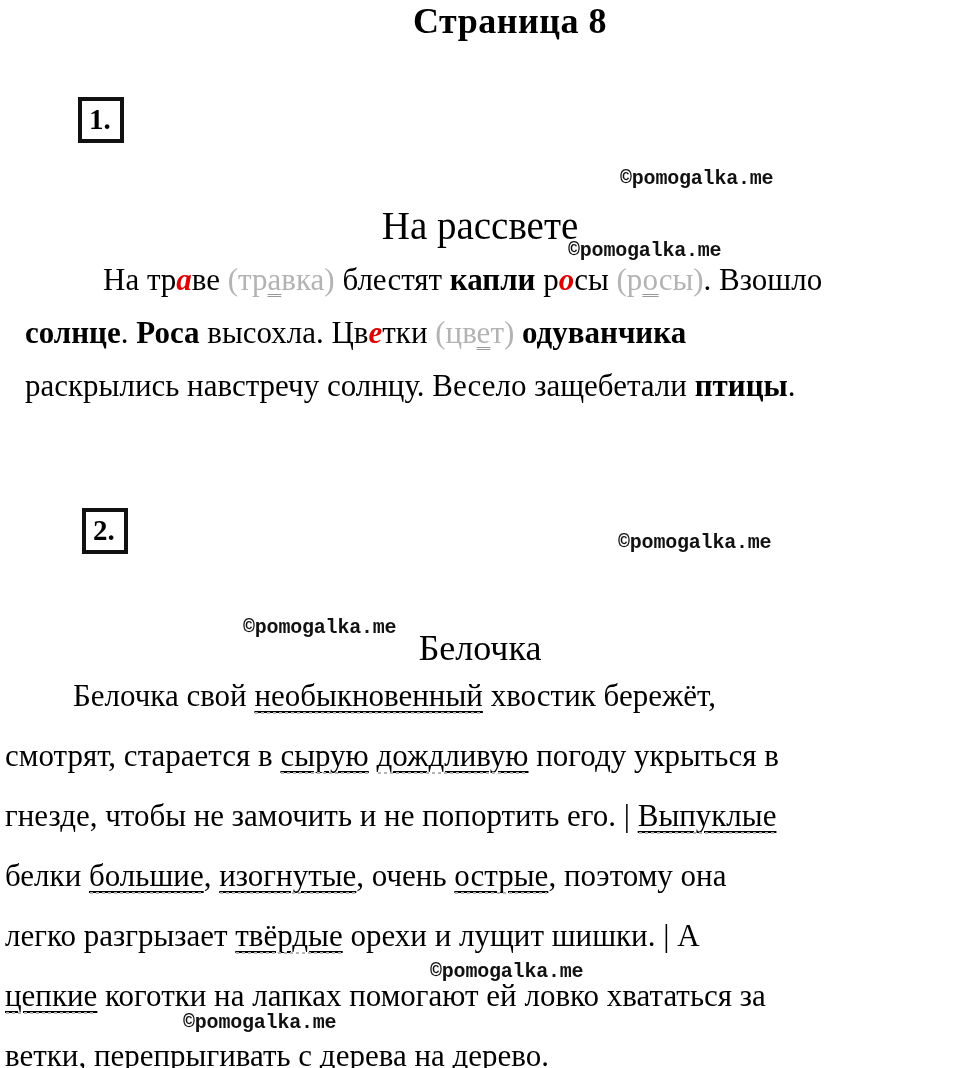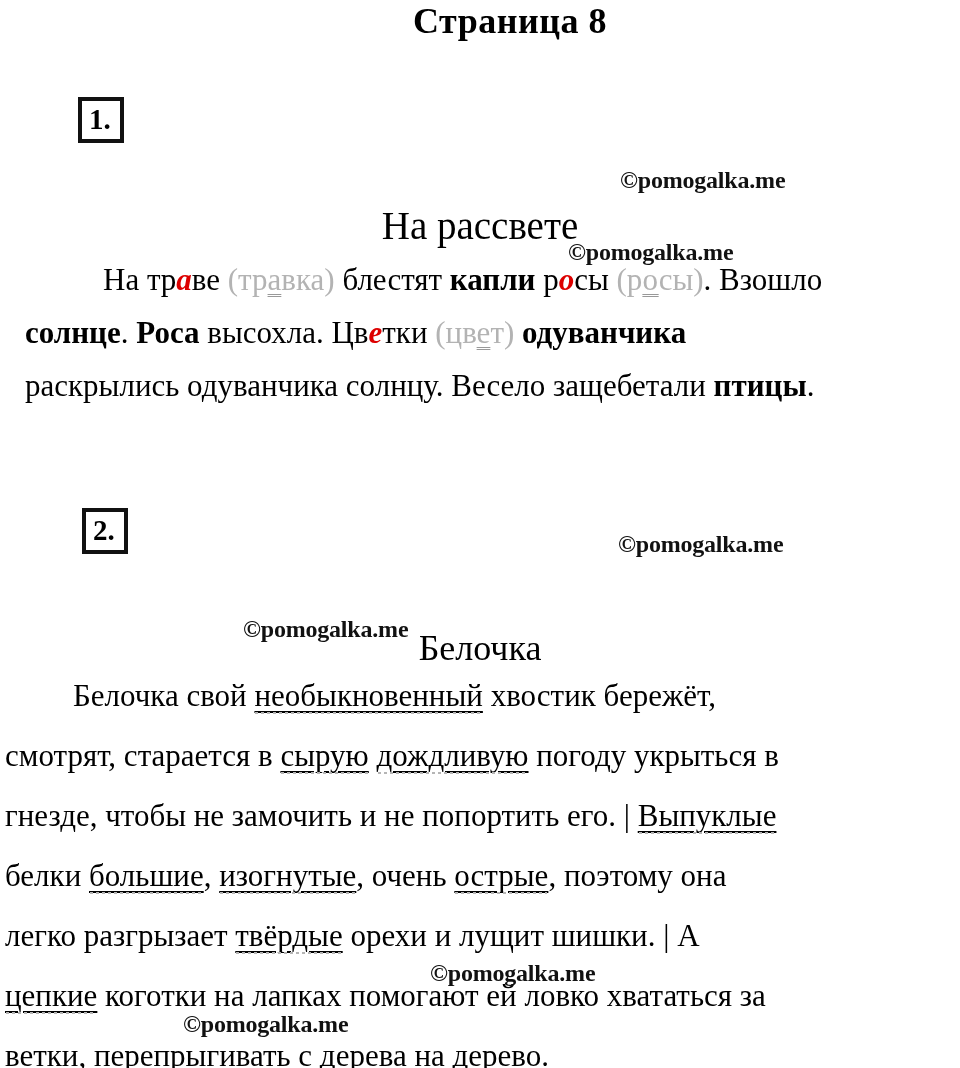--- a/index.html
+++ b/index.html
@@ -11,22 +11,22 @@
   .page-title{
     left:0;top:0;width:960px;text-align:center;
     font-size:36px;font-weight:bold;letter-spacing:0.5px;margin-left:30px;
   }
   .num-box{
     border:4px solid #111;background:#fff;
     font-size:29px;font-weight:bold;line-height:1.2;
     padding:1px 9px 2px 7px;
   }
   .wm{
-    font-family:Liberation Serif, serif;font-weight:700;
-    font-size:24px;color:#111;white-space:nowrap;letter-spacing:-0.2px;
+    font-family:Liberation Mono, monospace;font-weight:700;
+    font-size:20px;color:#111;white-space:nowrap;letter-spacing:-0.2px;
   }
   .ex-heading{
     left:0;width:960px;text-align:center;font-size:39px;
   }
   .para{font-size:31px;}
   .tl{white-space:nowrap;}
   .para1{left:5px;top:253px;width:950px;}
   .para1 .tl{height:53px;line-height:53px;margin-left:20px;}
   .para1 .tl:first-child{text-indent:78px;}
   .para2{left:5px;top:662px;width:950px;}
@@ -69,21 +69,21 @@
 
   <div class="abs wm" style="left:620px;top:167px;">©pomogalka.me</div>
 
   <div class="abs ex-heading" style="top:203px;">На рассвете</div>
 
   <div class="abs wm" style="left:568px;top:239px;">©pomogalka.me</div>
 
   <div class="abs para para1">
       <div class="tl"><span class="sg-t">На тр</span><span class="sg-r">а</span><span class="sg-t">ве </span><span class="sg-g">(тр</span><span class="sg-gu">а</span><span class="sg-g">вка)</span><span class="sg-t"> блестят </span><span class="sg-b">капли</span><span class="sg-t"> р</span><span class="sg-r">о</span><span class="sg-t">сы </span><span class="sg-g">(р</span><span class="sg-gu">о</span><span class="sg-g">сы)</span><span class="sg-t">. Взошло</span></div>
       <div class="tl"><span class="sg-b">солнце</span><span class="sg-t">. </span><span class="sg-b">Роса</span><span class="sg-t"> высохла. Цв</span><span class="sg-r">е</span><span class="sg-t">тки </span><span class="sg-g">(цв</span><span class="sg-gu">е</span><span class="sg-g">т)</span><span class="sg-t"> </span><span class="sg-b">одуванчика</span></div>
-      <div class="tl"><span class="sg-t">раскрылись одуванчика солнцу. Весело защебетали </span><span class="sg-b">птицы</span><span class="sg-t">.</span></div>
+      <div class="tl"><span class="sg-t">раскрылись навстречу солнцу. Весело защебетали </span><span class="sg-b">птицы</span><span class="sg-t">.</span></div>
     </div>
 
   <div class="abs num-box" style="left:82px;top:508px;">
     <span>2.</span>
   </div>
 
   <div class="abs wm" style="left:618px;top:531px;">©pomogalka.me</div>
 
   <div class="abs wm" style="left:243px;top:616px;">©pomogalka.me</div>
 

